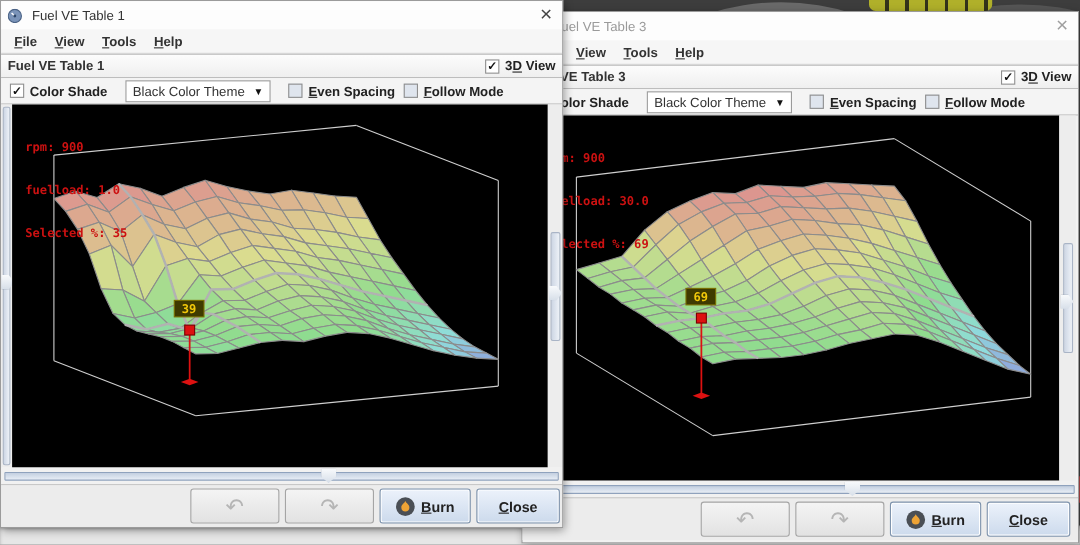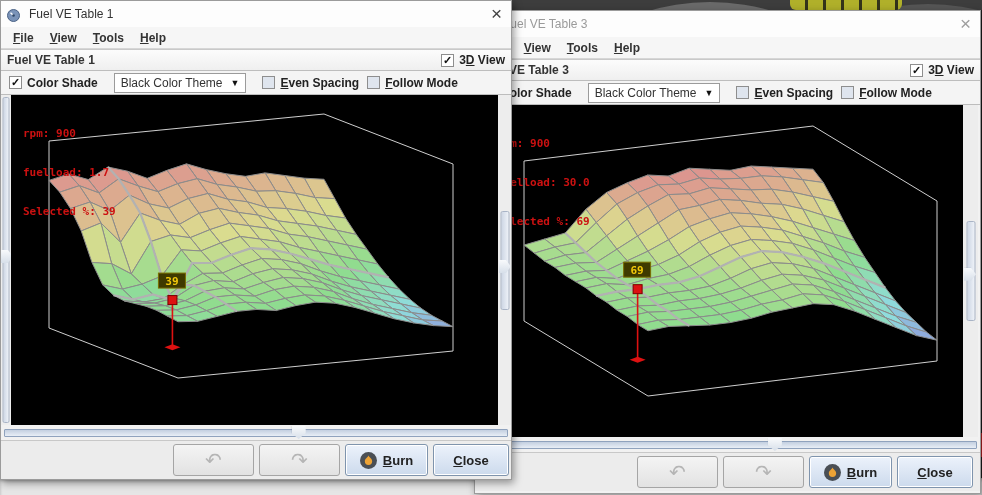--- a/index.html
+++ b/index.html
@@ -566,22 +566,22 @@
           <polyline points="102.5,200.2039534883721 122.14285714285714,204.3637541528239 141.78571428571428,199.39099667774087 161.42857142857142,205.07289036544853 181.07142857142856,168.13617940199336 200.71428571428572,167.72970099667776 220.35714285714283,159.71275747508304 240,153.2179069767442 259.6428571428571,154.33352159468438 279.28571428571433,158.49332225913622 298.92857142857144,164.17521594684388 318.57142857142856,169.85710963455148 338.21428571428567,174.0169102990033 357.8571428571429,178.17671096345515 377.5,182.336511627907" fill="none" stroke="#b2b2b2" stroke-width="2.2"></polyline>
           <polyline points="96.92857142857142,72.00428571428574 107.67857142857142,83.78141749723144 118.42857142857142,100.12482834994466 129.17857142857142,117.99033222591363 139.92857142857142,146.51048726467332 150.67857142857142,181.1190143964563 161.42857142857142,205.07289036544853 172.17857142857142,189.4523477297896 182.92857142857142,190.57482834994462 193.67857142857142,196.2635880398671 204.42857142857142,201.9523477297896 215.17857142857142,209.16320044296788 225.92857142857142,216.3740531561462" fill="none" stroke="#b2b2b2" stroke-width="2.2"></polyline>
           <line x1="161.42857142857142" y1="205.07289036544853" x2="161.42857142857142" y2="252.21428571428572" stroke="#dd1111" stroke-width="1.6"></line>
           <polygon points="153.42857142857142,252.21428571428572 161.42857142857142,249.21428571428572 169.42857142857142,252.21428571428572 161.42857142857142,255.21428571428572" fill="#dd1111"></polygon>
           <rect x="156.92857142857142" y="200.57289036544853" width="9" height="9" fill="#dd1111" stroke="#7a0000"></rect>
           <rect x="147.42857142857142" y="178.07289036544853" width="27" height="15" fill="#3f3a00" stroke="#7a6f00"></rect>
           <text x="160.92857142857142" y="189.57289036544853" fill="#f2c80a" font-size="11" font-weight="bold" text-anchor="middle" font-family="DejaVu Sans Mono, monospace">39</text>
         </svg>
       <div class="overlay">
         <div>rpm: 900</div>
-        <div>fuelload: 1.7</div>
-        <div>Selected %: 39</div>
+        <div>fuelload: 1.0</div>
+        <div>Selected %: 35</div>
       </div>
     </div>
     <div class="vstrip" style="left:497px;width:13px;">
       <div class="vtrack partial"></div>
       <div class="vthumb" style="top:50%;"></div>
     </div>
   </div>
   <div class="hslider" style="top:424px;">
     <div class="htrack"></div>
     <div class="hthumb" style="left:57%;"></div>

